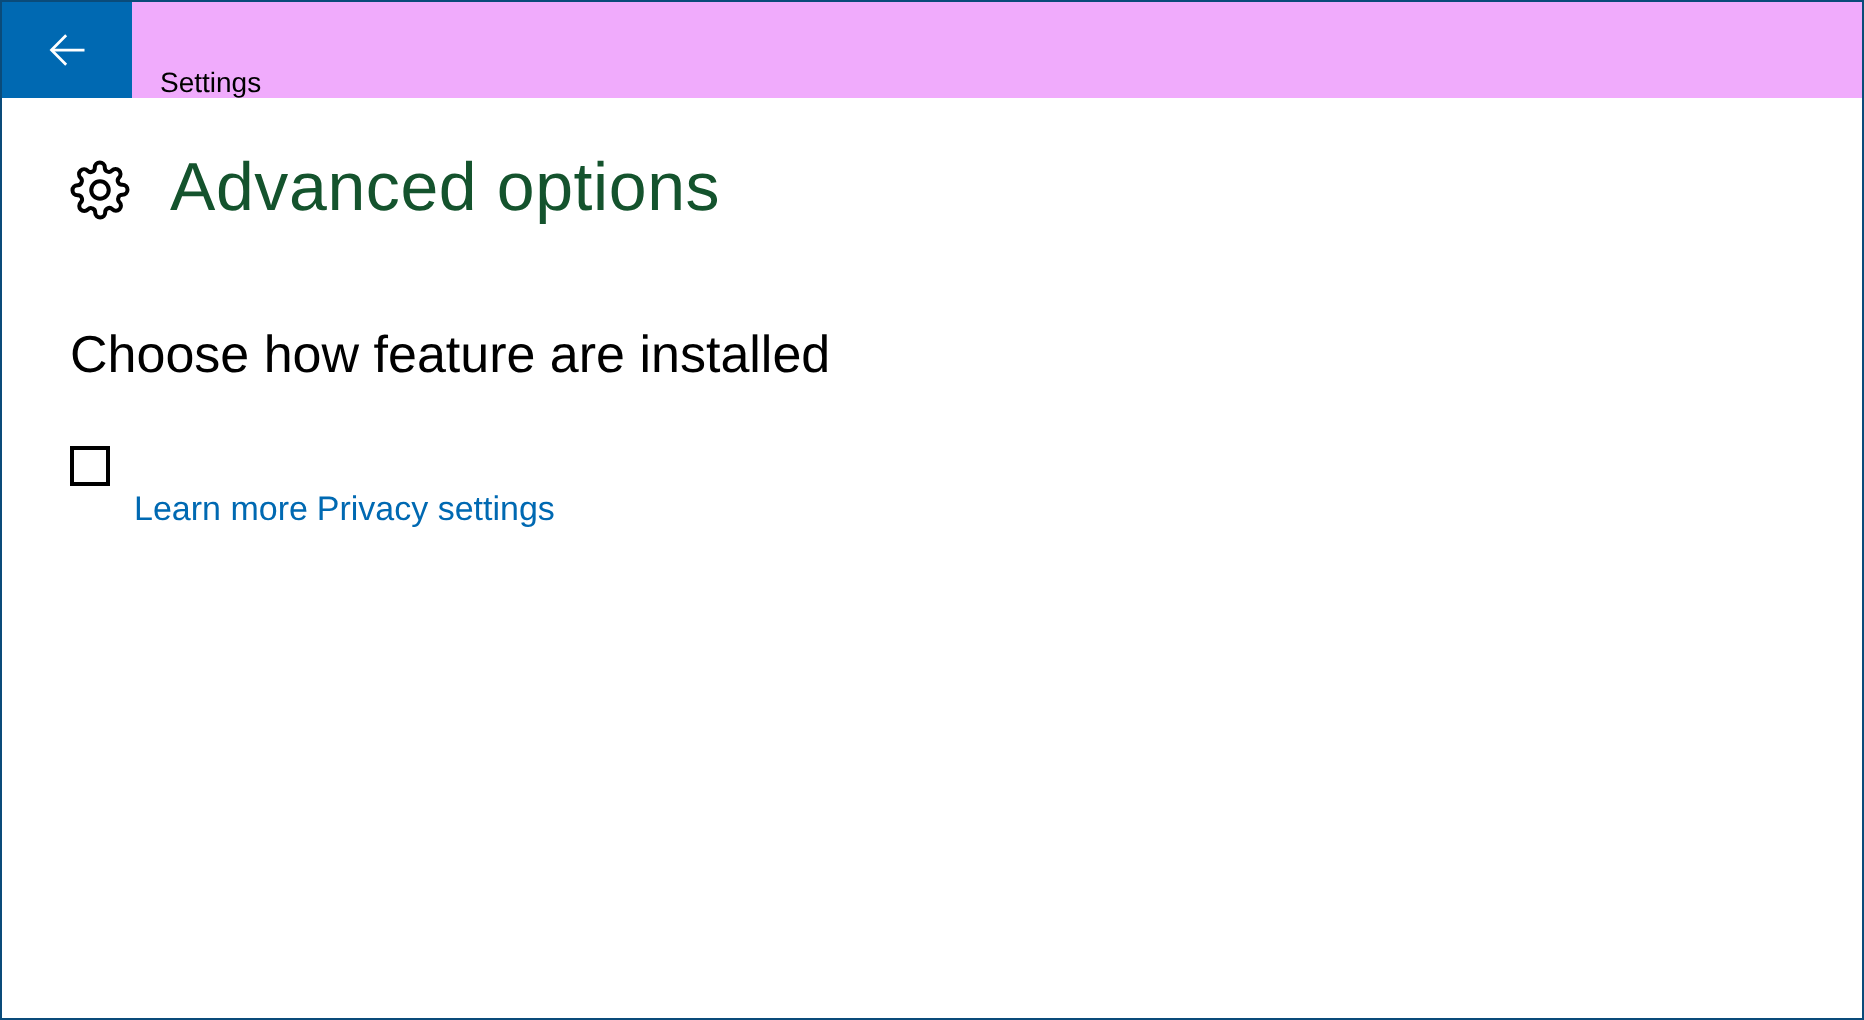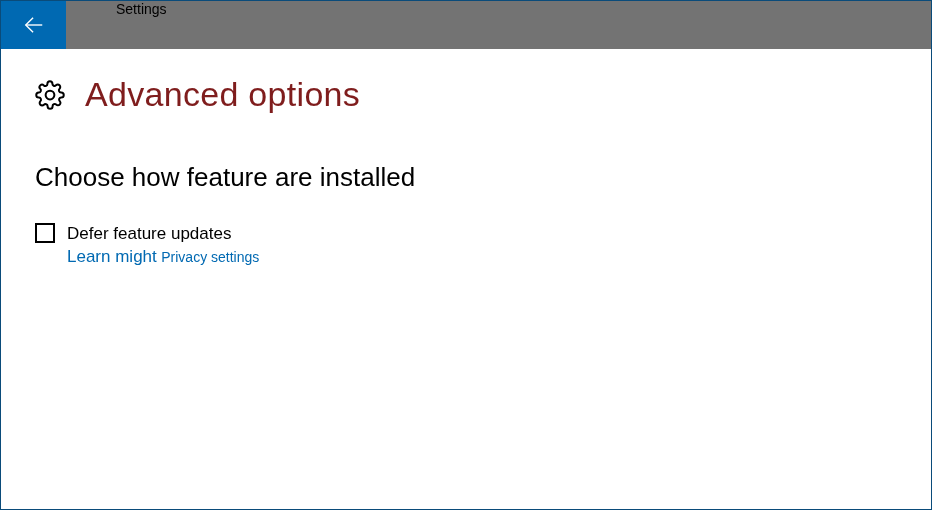--- a/index.html
+++ b/index.html
@@ -10,24 +10,23 @@
     body {
       font-family: "Segoe UI", -apple-system, Arial, sans-serif;
       background: #ffffff;
       width: 932px;
       height: 510px;
       border: 1px solid #0a4b7a;
       overflow: hidden;
     }
     .titlebar {
       display: flex;
-      align-items: flex-start;
+      align-items: flex-end;
       height: 48px;
-      background: #737373;
-      gap: 36px;
+      background: #f0abfc;
     }
     .back-button {
       width: 65px;
       height: 48px;
       background: #0069b2;
       display: flex;
       align-items: center;
       justify-content: center;
       cursor: pointer;
     }
@@ -55,21 +54,21 @@
     }
     .gear-icon {
       width: 30px;
       height: 30px;
       margin-right: 20px;
       flex-shrink: 0;
     }
     .page-title {
       font-size: 34px;
       font-weight: 300;
-      color: #7f1d1d;
+      color: #14532d;
       letter-spacing: 0.3px;
     }
     .section-heading {
       font-size: 26px;
       font-weight: 300;
       color: #000;
       margin-bottom: 30px;
     }
     .checkbox-row {
       display: flex;
@@ -103,21 +102,21 @@
       display: inline-block;
       margin-bottom: 48px;
     }
     .note-text {
       font-size: 17px;
       color: #000;
       margin-bottom: 30px;
     }
     .privacy-link {
       color: #0069b2;
-      font-size: 14px;
+      font-size: 17px;
       cursor: pointer;
       display: inline-block;
     }
   </style>
 </head>
 <body>
 
 <div class="titlebar">
   <div class="back-button">
     <svg viewBox="0 0 24 24">
@@ -135,19 +134,18 @@
       <path fill="none" stroke="#000" stroke-width="1.6" d="M19.4 15a1.65 1.65 0 0 0 .33 1.82l.06.06a2 2 0 1 1-2.83 2.83l-.06-.06a1.65 1.65 0 0 0-1.82-.33 1.65 1.65 0 0 0-1 1.51V21a2 2 0 0 1-4 0v-.09a1.65 1.65 0 0 0-1.08-1.51 1.65 1.65 0 0 0-1.82.33l-.06.06a2 2 0 1 1-2.83-2.83l.06-.06a1.65 1.65 0 0 0 .33-1.82 1.65 1.65 0 0 0-1.51-1H3a2 2 0 0 1 0-4h.09a1.65 1.65 0 0 0 1.51-1.08 1.65 1.65 0 0 0-.33-1.82l-.06-.06a2 2 0 1 1 2.83-2.83l.06.06a1.65 1.65 0 0 0 1.82.33h0a1.65 1.65 0 0 0 1-1.51V3a2 2 0 0 1 4 0v.09a1.65 1.65 0 0 0 1 1.51 1.65 1.65 0 0 0 1.82-.33l.06-.06a2 2 0 1 1 2.83 2.83l-.06.06a1.65 1.65 0 0 0-.33 1.82v0a1.65 1.65 0 0 0 1.51 1H21a2 2 0 0 1 0 4h-.09a1.65 1.65 0 0 0-1.51 1z"></path>
     </svg>
     <div class="page-title">Advanced options</div>
   </div>
 
   <div class="section-heading">Choose how feature are installed</div>
 
 
   <div class="checkbox-row tighter">
     <span class="checkbox"></span>
-    <span class="checkbox-label">Defer feature updates</span>
   </div>
-  <span class="learn-more">Learn might</span>
+  <span class="learn-more">Learn more</span>
 
 
   <span class="privacy-link">Privacy settings</span>
 </div>
 
 </body></html>

